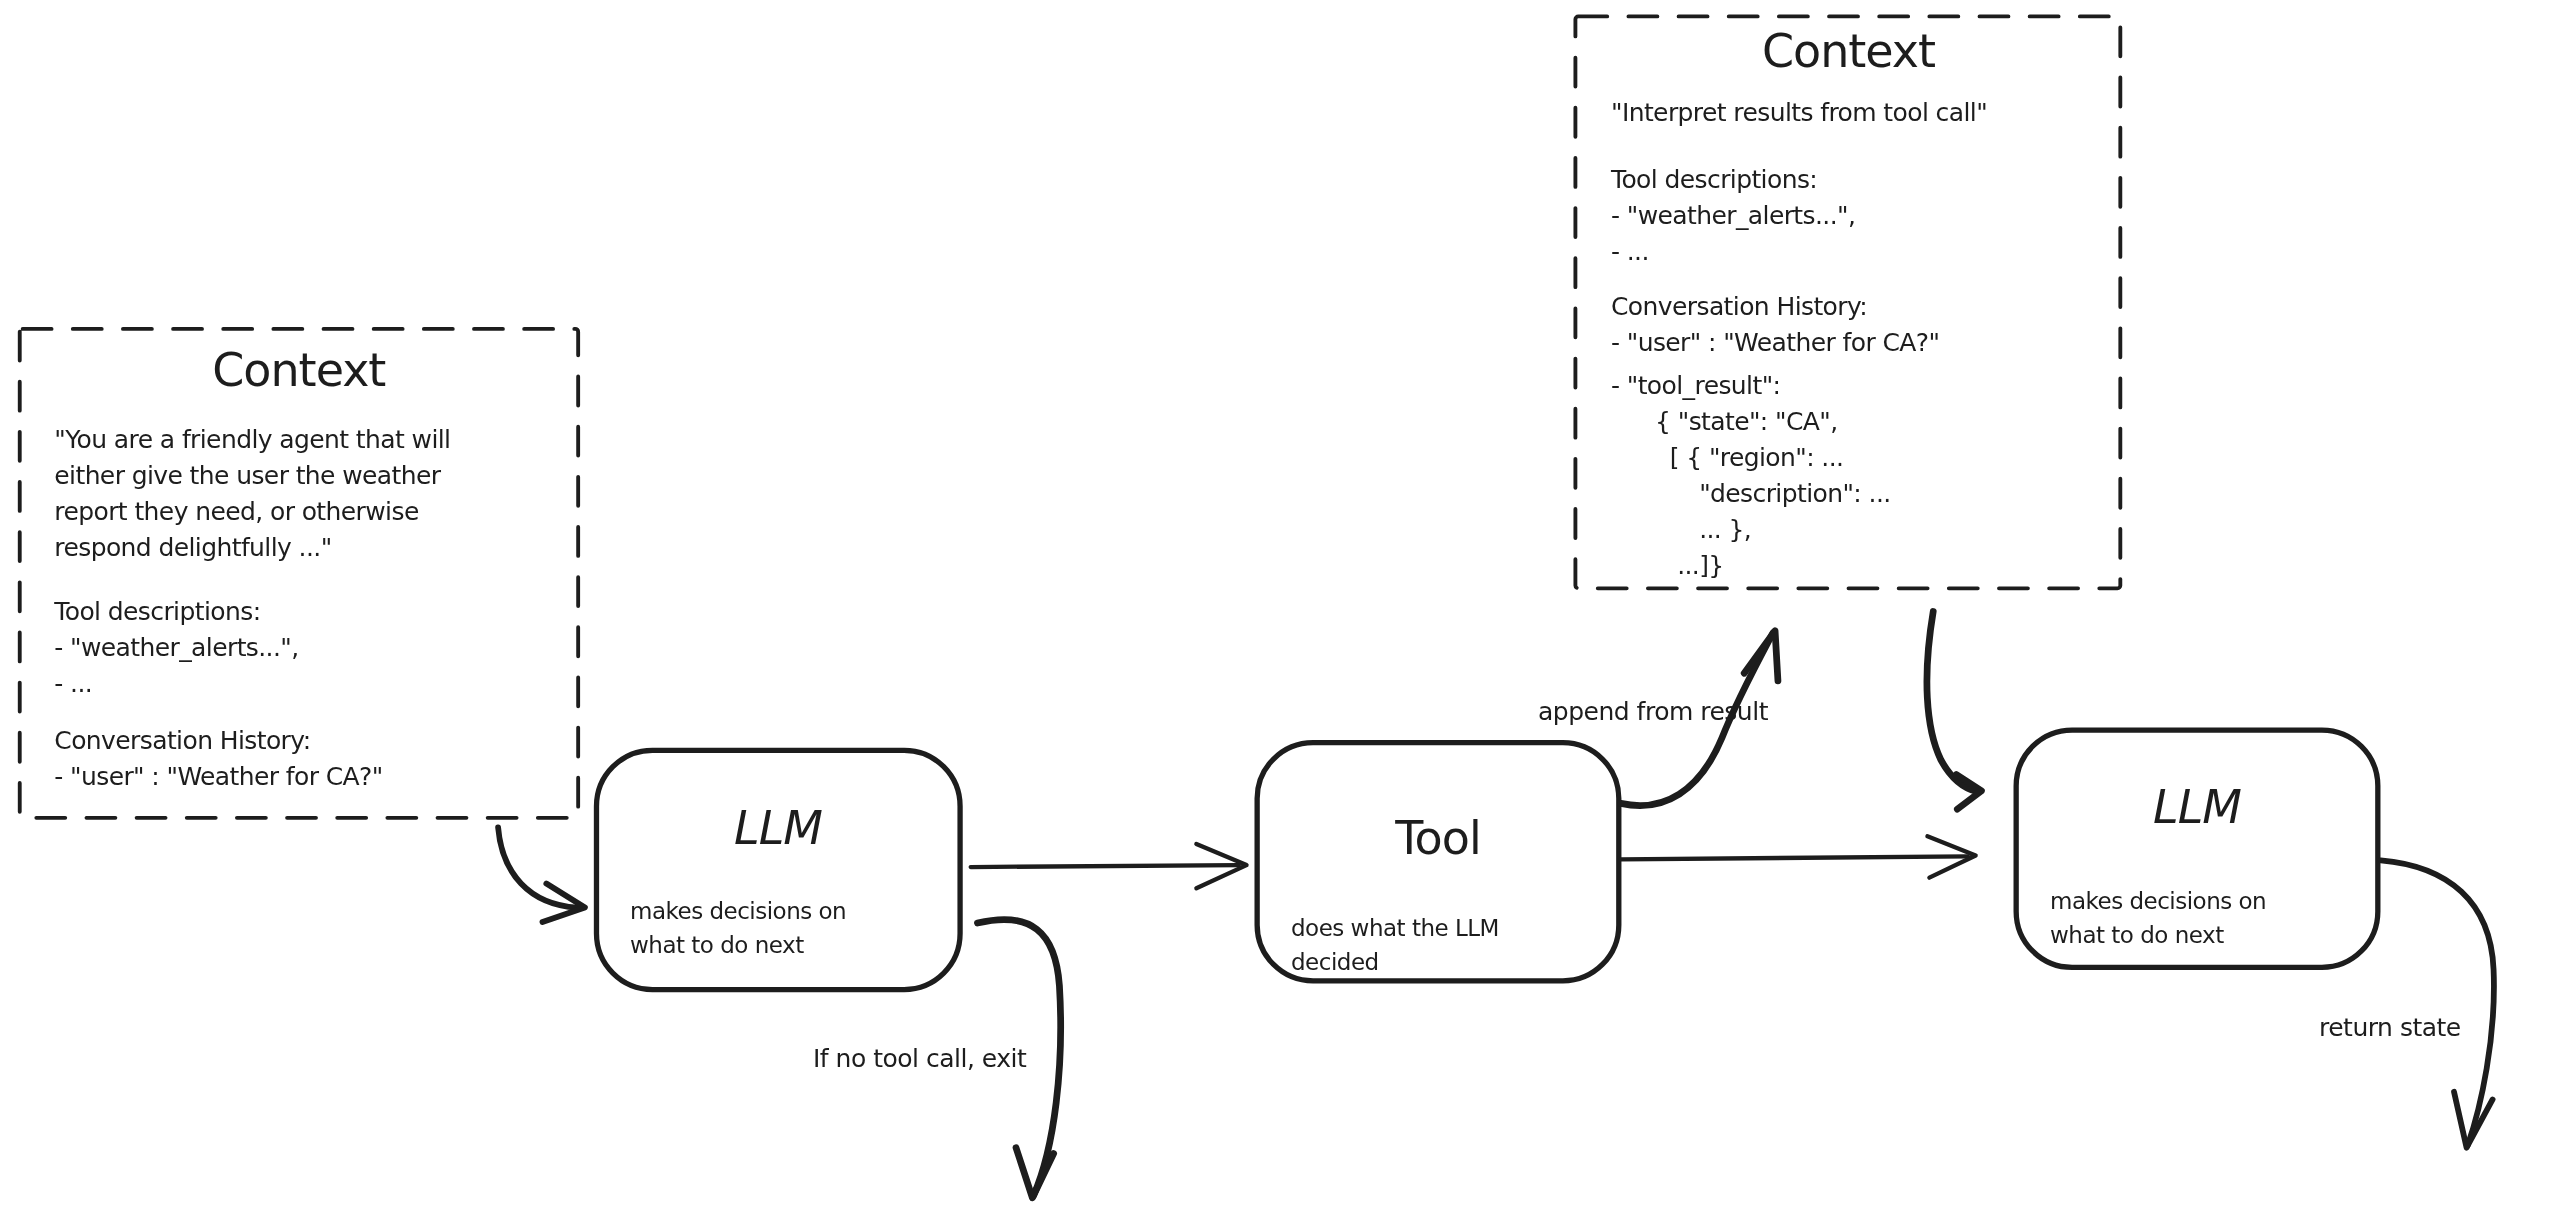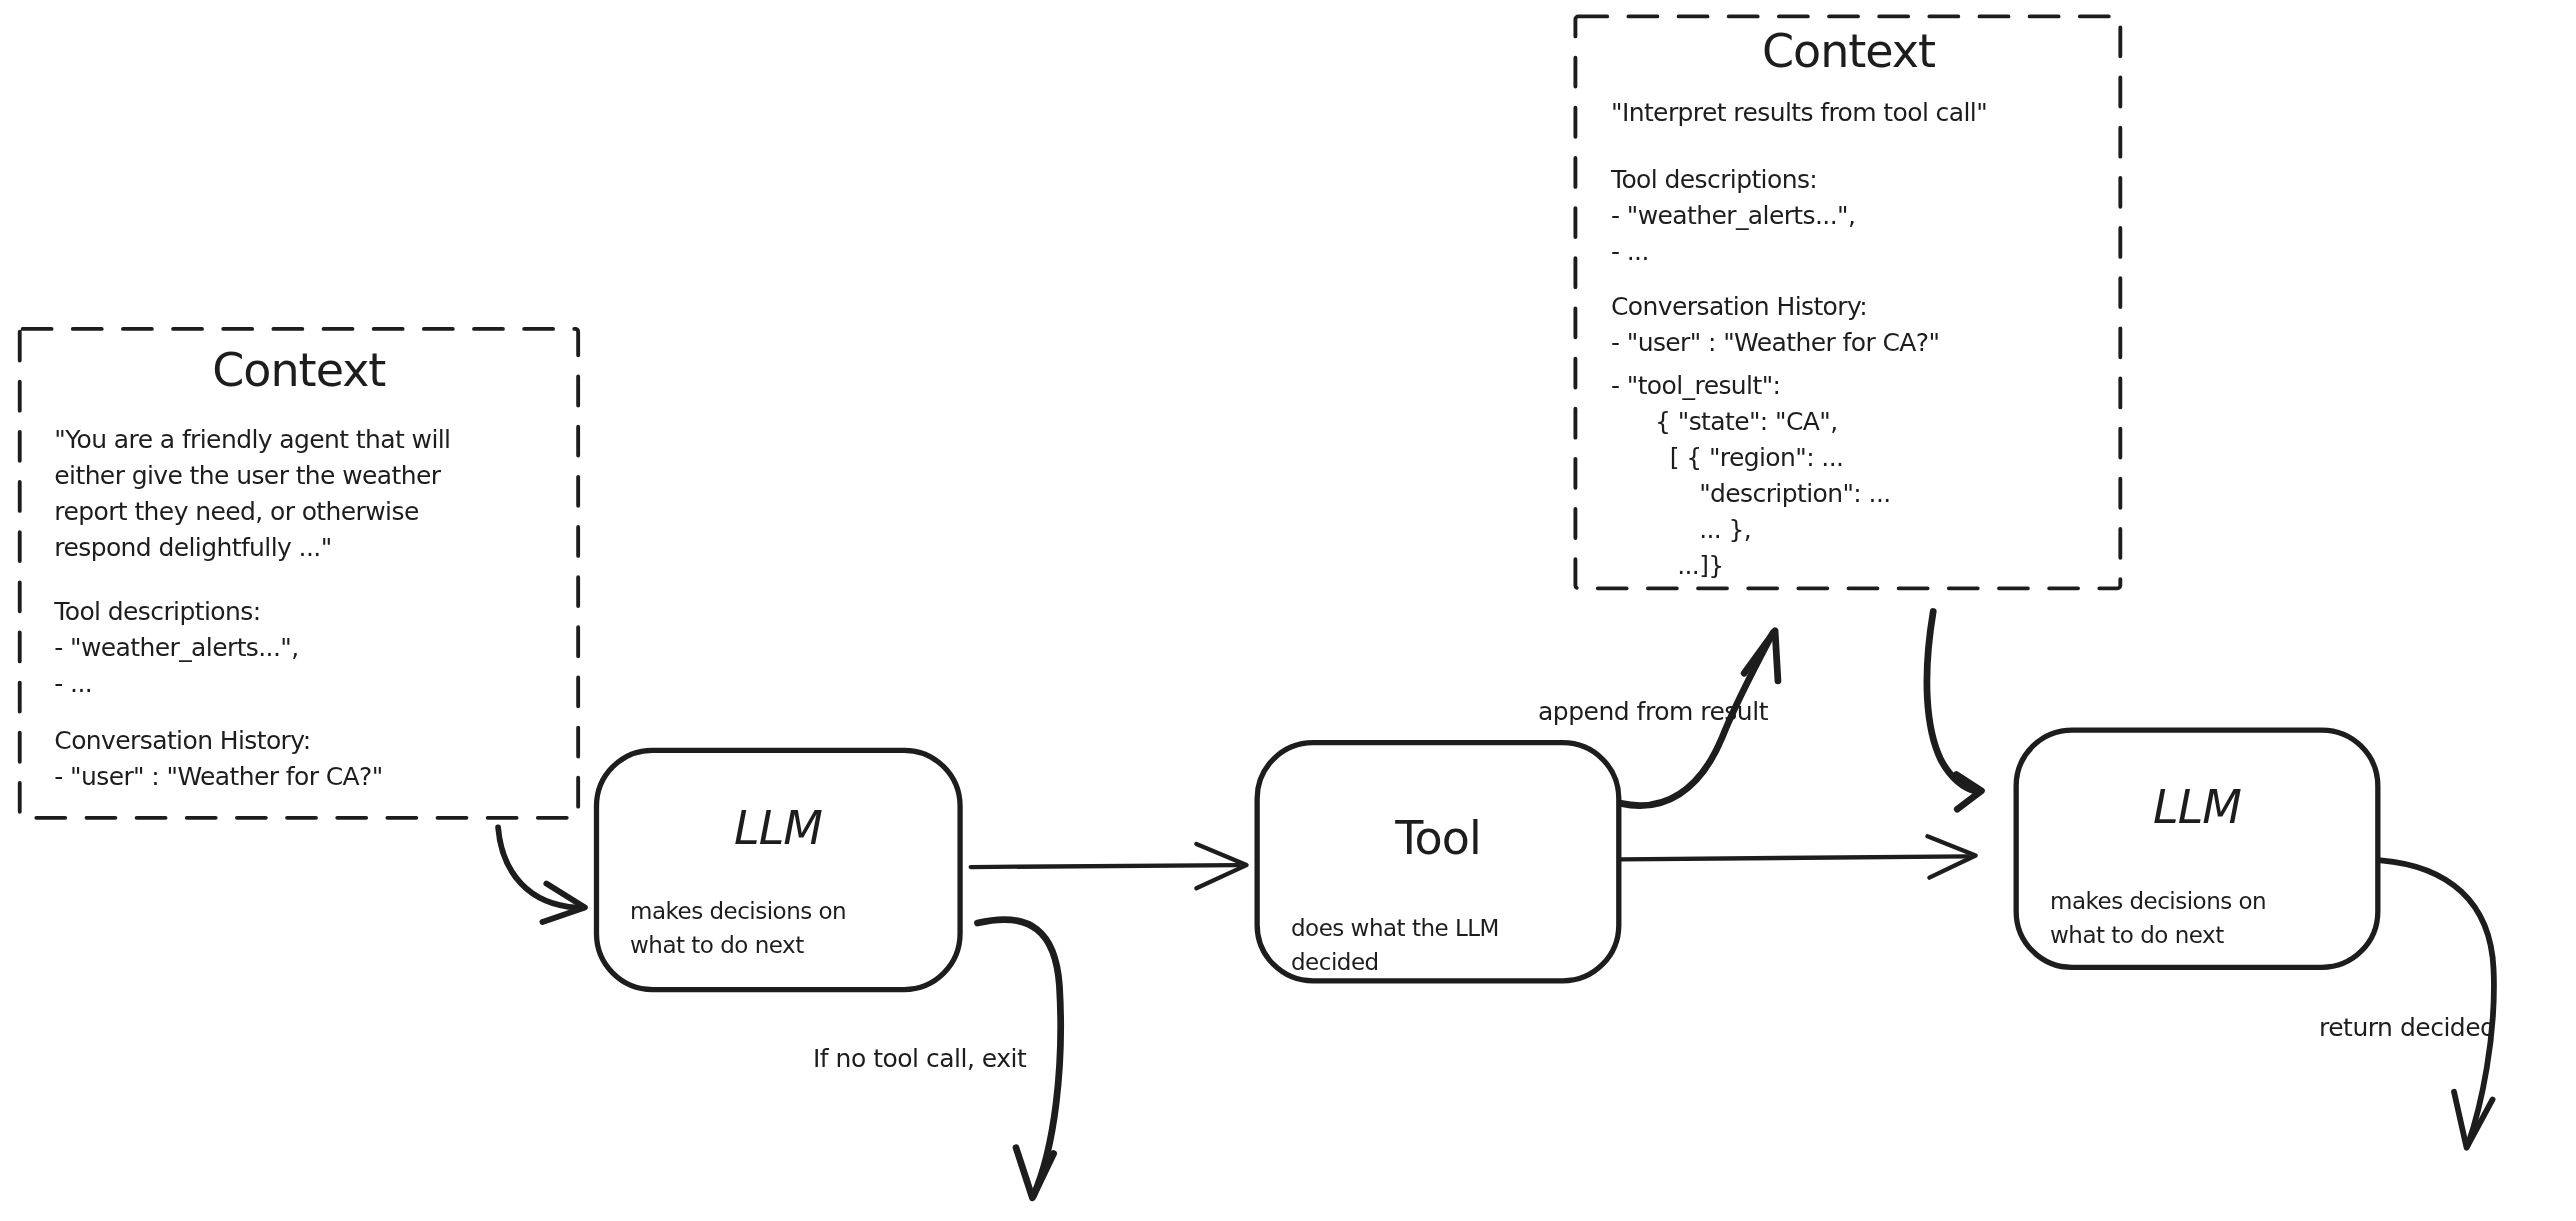--- a/index.html
+++ b/index.html
@@ -123,16 +123,16 @@
   </div>
 
   <div class="node" style="left:2016px;top:730px;width:362px;height:237px">
     <div class="title slant" style="margin-top:50px">LLM</div>
     <div class="sub" style="margin-top:50px">makes decisions on
 what to do next</div>
   </div>
 
   <div class="lbl" style="left:1538px;top:697px">append from result</div>
   <div class="lbl" style="left:813px;top:1044px">If no tool call, exit</div>
-  <div class="lbl" style="left:2319px;top:1013px">return decided</div>
+  <div class="lbl" style="left:2319px;top:1013px">return state</div>
 
 </div>
 
 
 </body></html>

